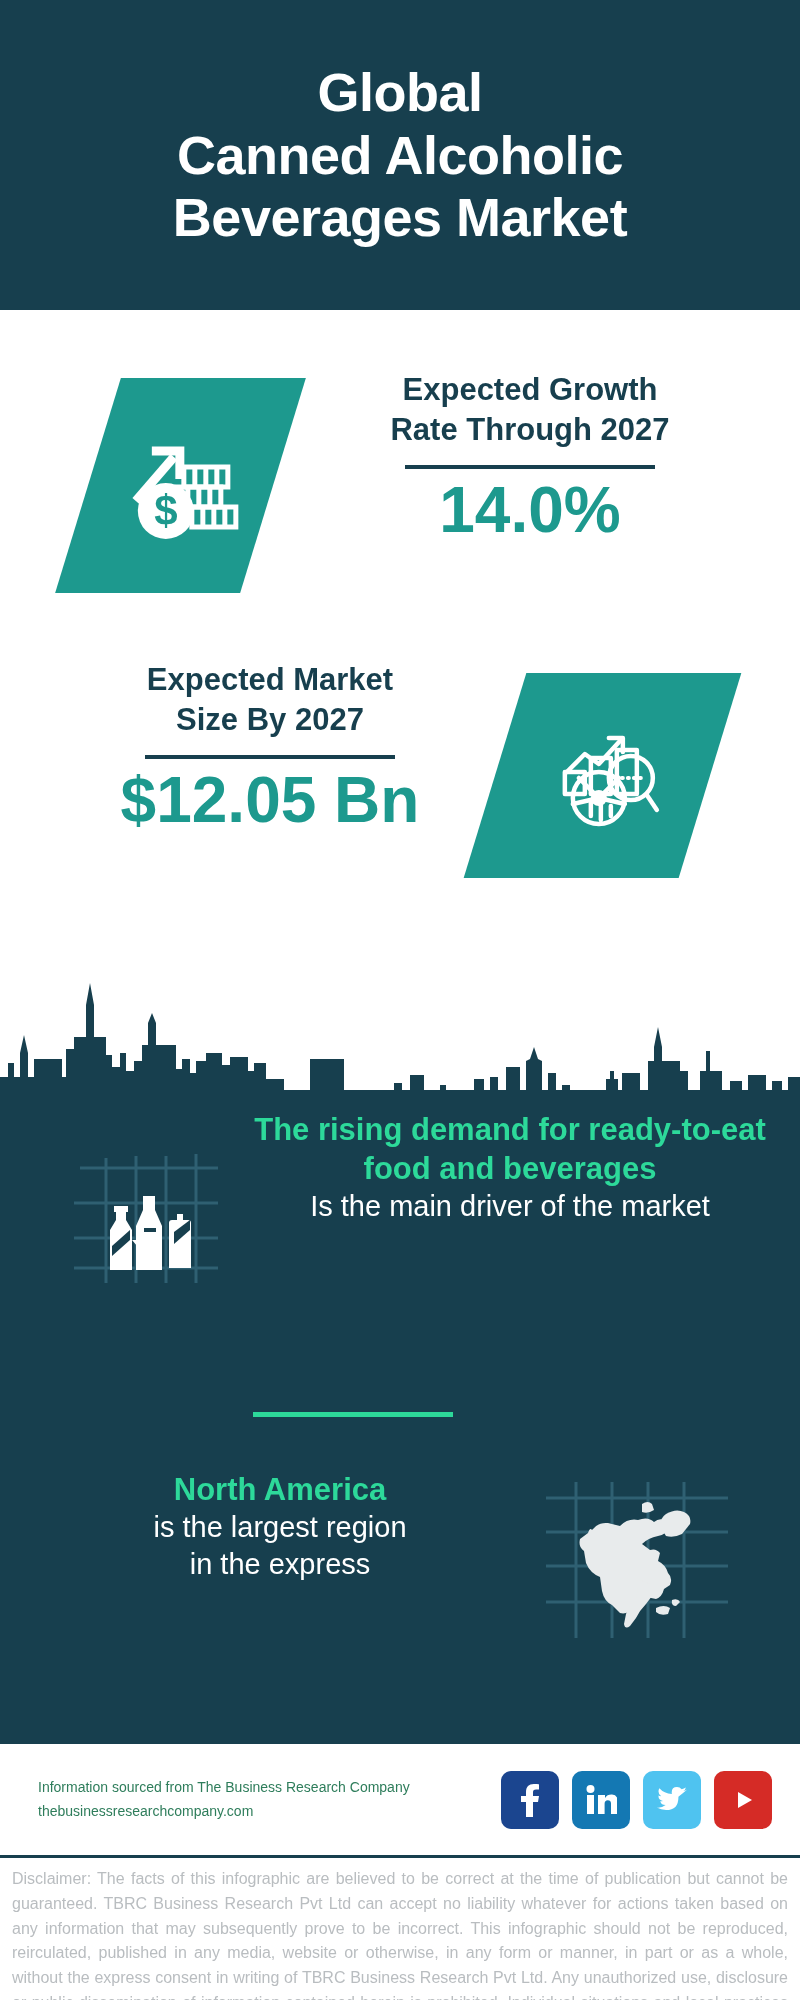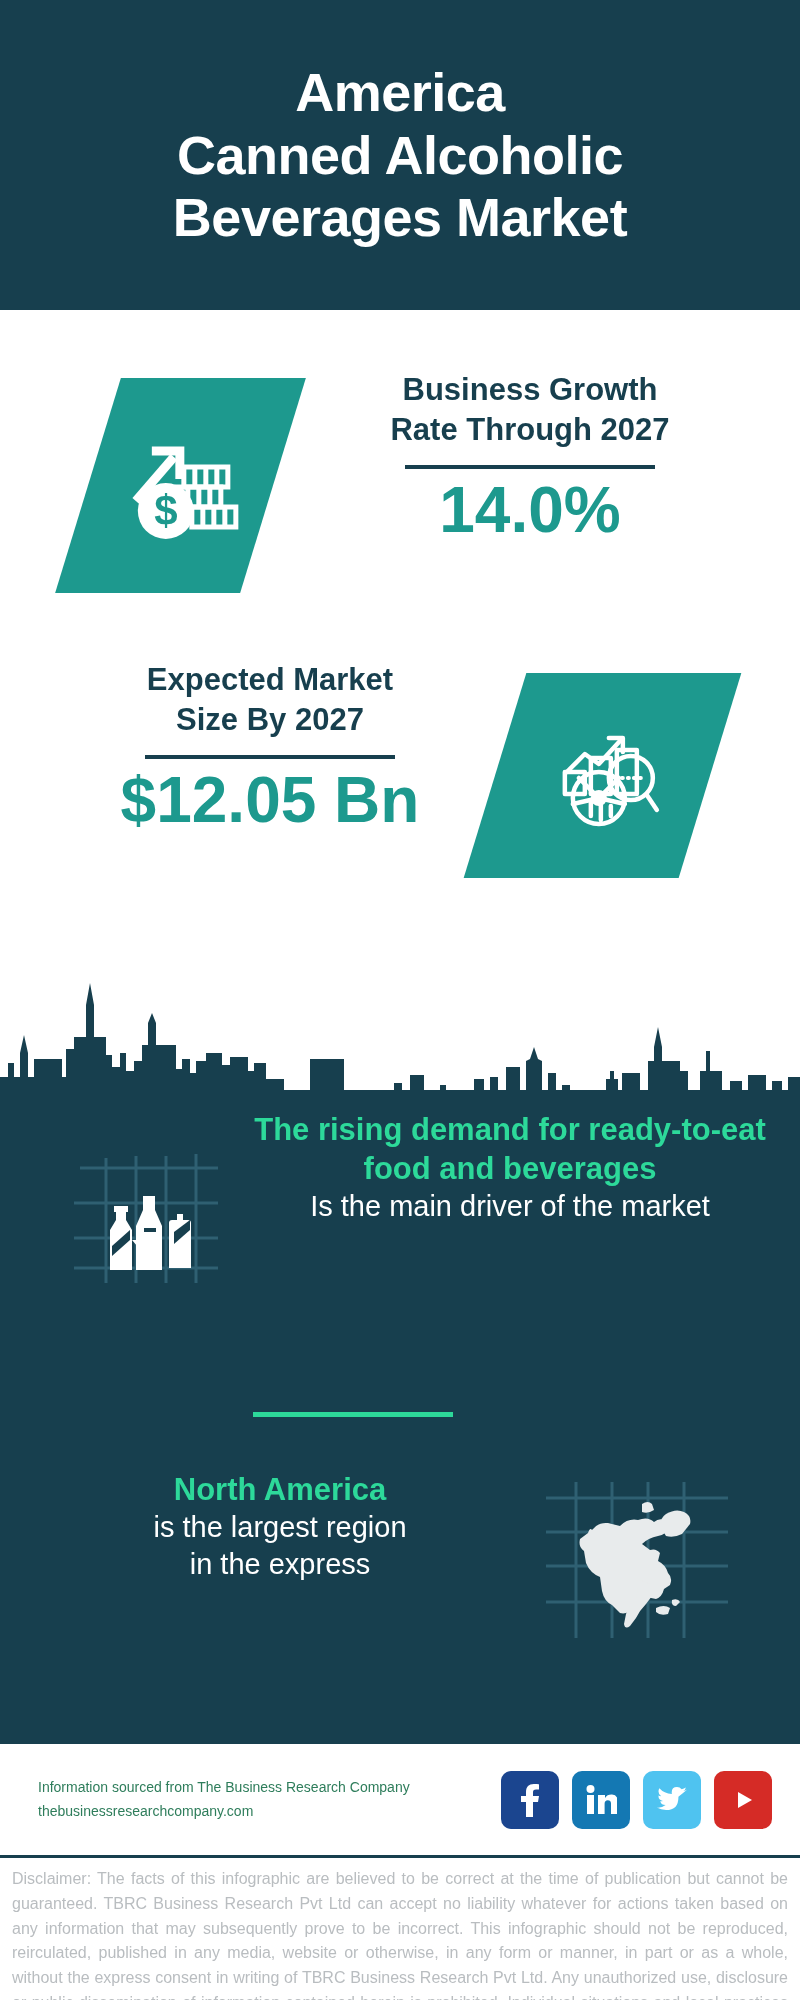--- a/index.html
+++ b/index.html
@@ -136,21 +136,21 @@
     font-size:16px;
     line-height:1.55;
     text-align:justify;
   }
 </style>
 </head>
 <body>
 
 <div class="header">
   <div class="header-title">
-    <span class="t-line">America</span>
+    <span class="t-line">Global</span>
     <span class="t-line">Canned Alcoholic</span>
     <span class="t-line">Beverages Market</span>
   </div>
 </div>
 
 <div class="white-zone">
 
   <div class="row-growth">
     <div class="para">
       <svg width="118" height="118" viewBox="0 0 118 118" fill="none">
@@ -171,21 +171,21 @@
           <line x1="81" y1="80" x2="81" y2="100"></line>
             <line x1="92" y1="80" x2="92" y2="100"></line>
             <line x1="103" y1="80" x2="103" y2="100"></line>
         </g>
 
         <circle cx="44" cy="84" r="28" fill="#fff"></circle>
         <text x="44" y="98" font-family="Liberation Sans, sans-serif" font-size="42" font-weight="bold" fill="#1D998E" text-anchor="middle">$</text>
       </svg>
     </div>
     <div class="growth-text">
-      <div class="stat-label">Business Growth</div>
+      <div class="stat-label">Expected Growth</div>
       <div class="stat-label">Rate Through 2027</div>
       <div class="rule"></div>
       <div class="stat-value">14.0%</div>
     </div>
   </div>
 
   <div class="row-size">
     <div class="size-text">
       <div class="stat-label">Expected Market</div>
       <div class="stat-label">Size By 2027</div>

